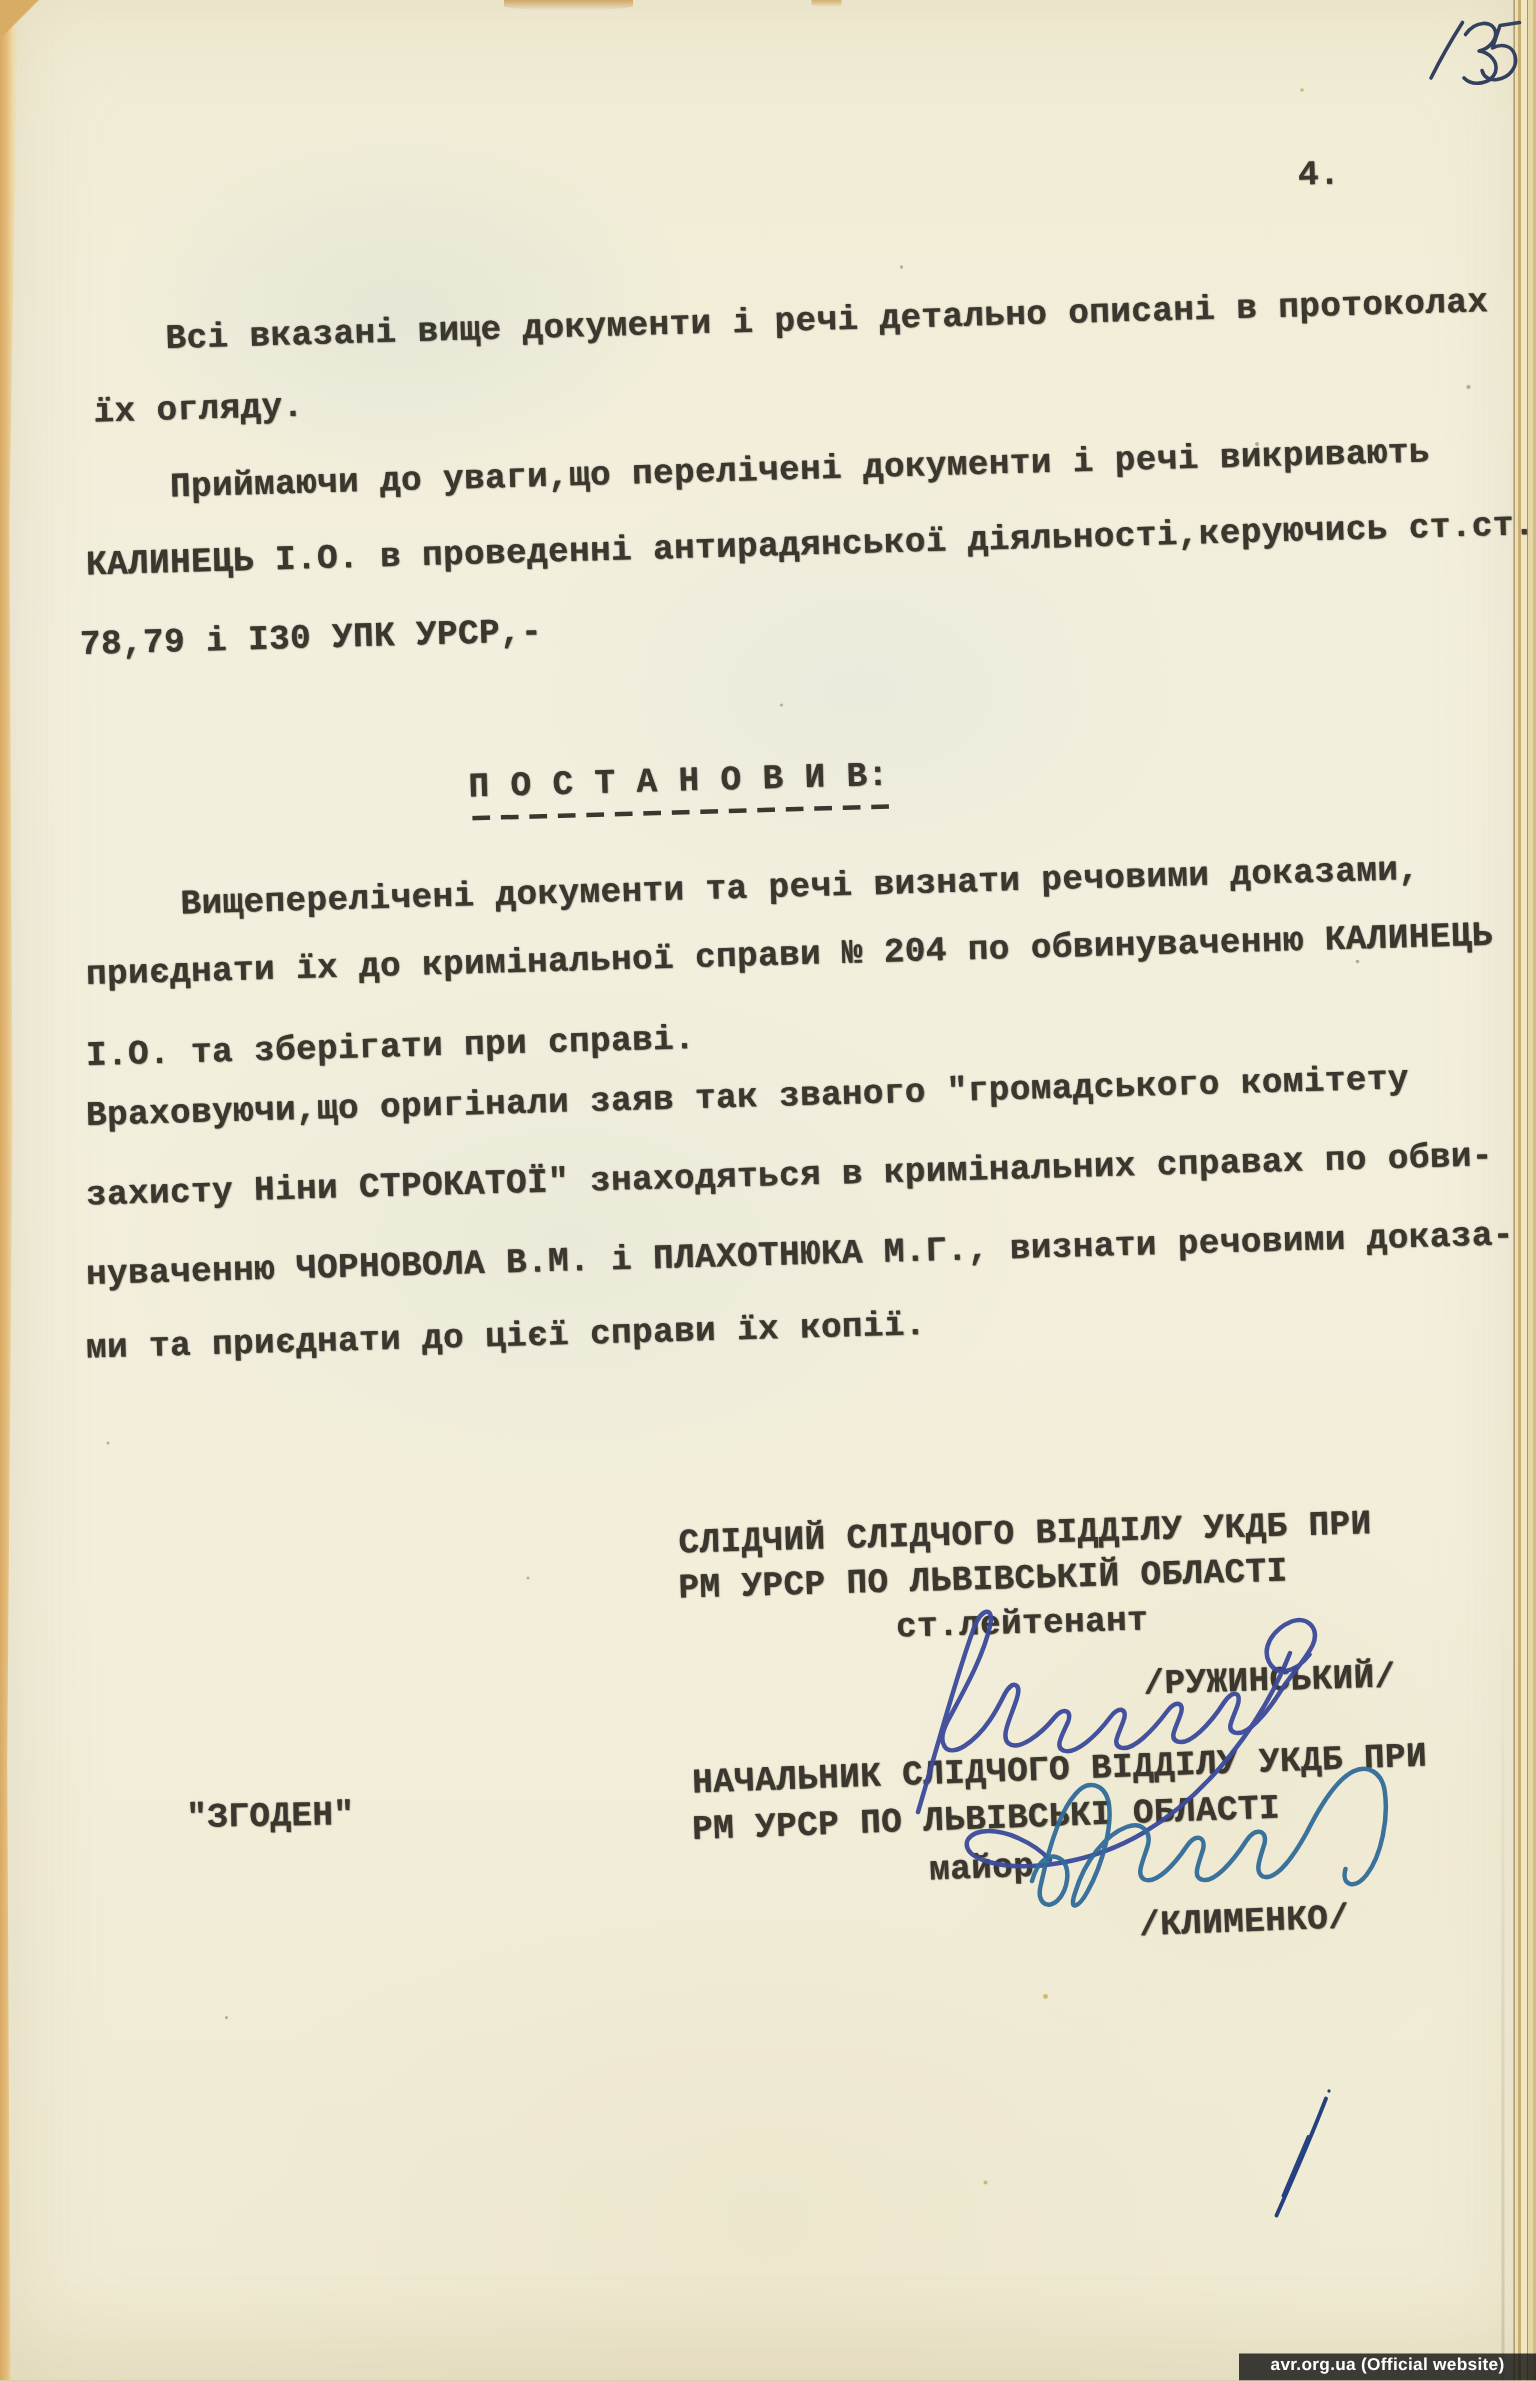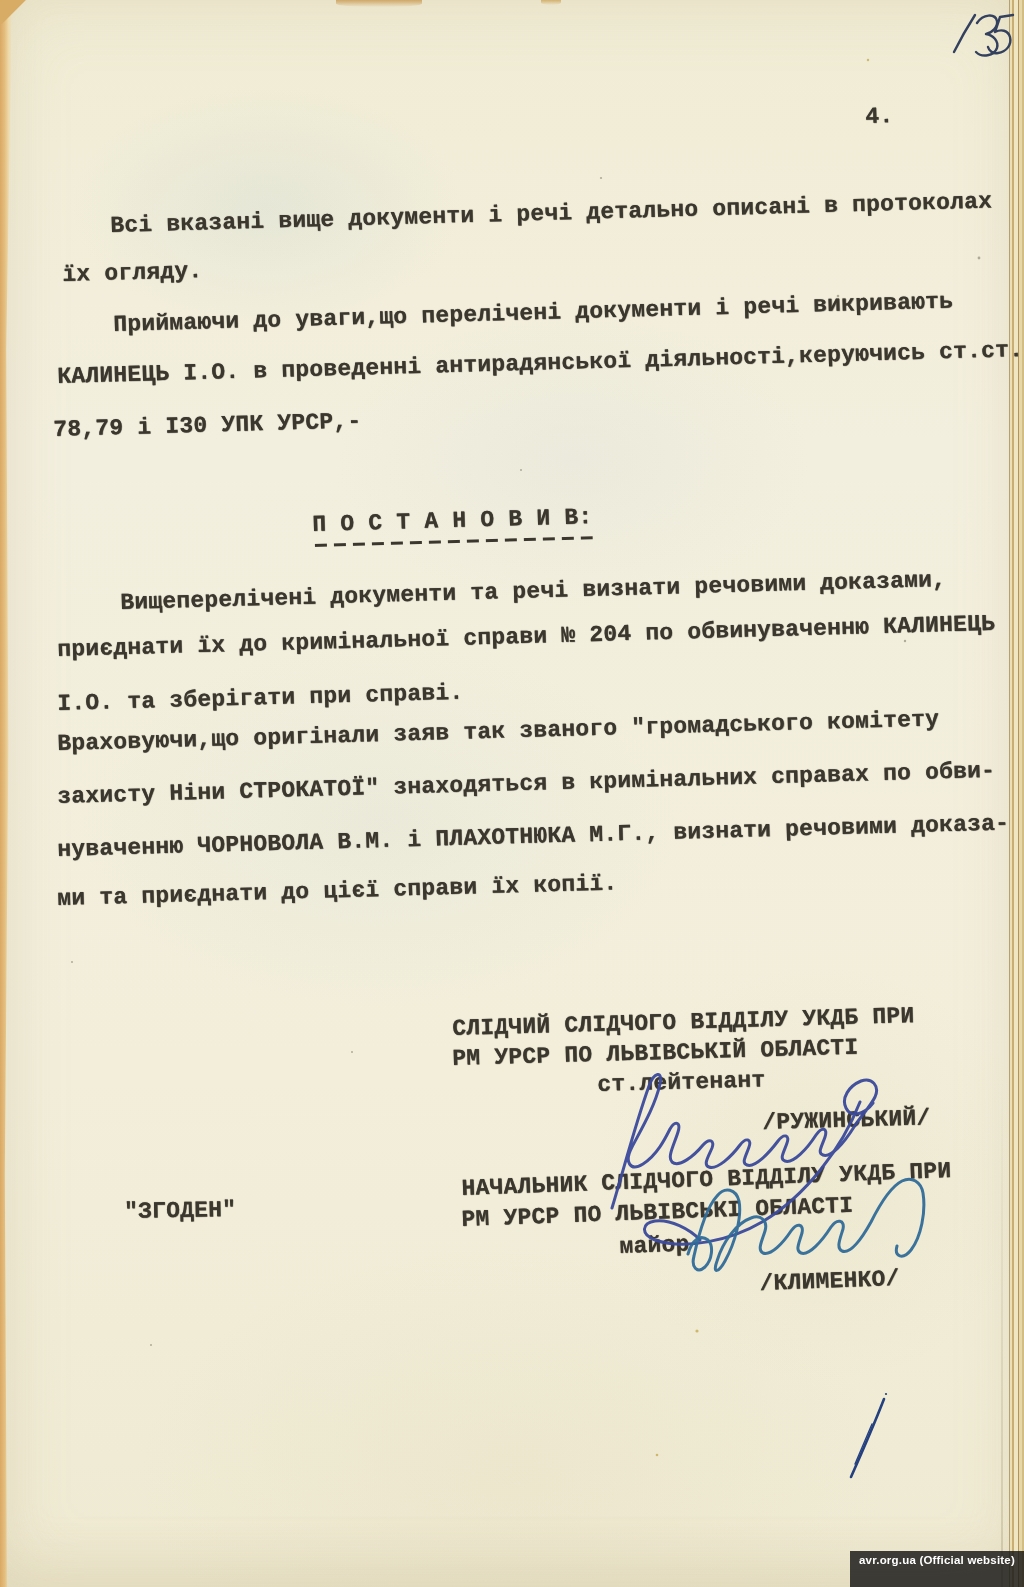--- a/index.html
+++ b/index.html
@@ -49,22 +49,22 @@
   .bl11{left:57px;top:886px}
   .pgnum{left:865px;top:104px}
   .sg-i1{left:452px;top:1016px}.sg-i2{left:452px;top:1046px}.sg-i3{left:597px;top:1072px}
   .sg-i4{left:762px;top:1110px}
   .sg-c1{left:461px;top:1176px}.sg-c2{left:461px;top:1207px}.sg-c3{left:619px;top:1234px}
   .sg-c4{left:759px;top:1271px}
   .agree{left:124px;top:1199px;transform:rotate(-1deg);}
   
   .ink{position:absolute;left:0;top:0;z-index:5;pointer-events:none;}
   
-  .watermark{position:absolute;right:0;bottom:0;height:36px;z-index:6;
-    display:flex;align-items:flex-start;padding:0 9px;background:rgba(22,22,22,0.82);
+  .watermark{position:absolute;right:0;bottom:0;height:18px;z-index:6;
+    display:flex;align-items:flex-end;padding:0 21px;background:rgba(22,22,22,0.82);
     color:#ffffff;font:700 11.5px/19px "Liberation Sans",sans-serif;letter-spacing:0.2px;}
 </style>
 </head>
 <body>
 
 <div class="page">
   <div class="paper"></div>
   <div class="edge-left"></div>
   <div class="corner-tl"></div>
   <div class="nick-a"></div>

